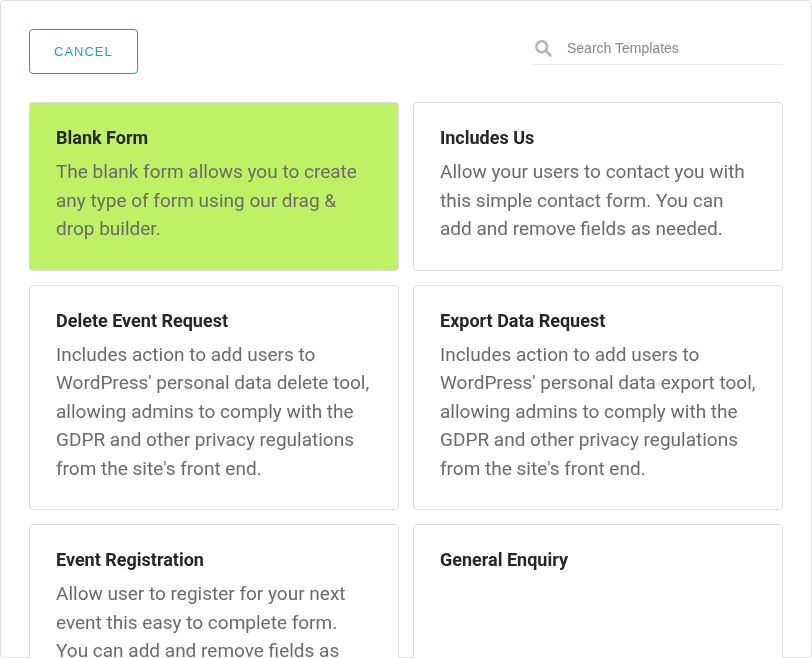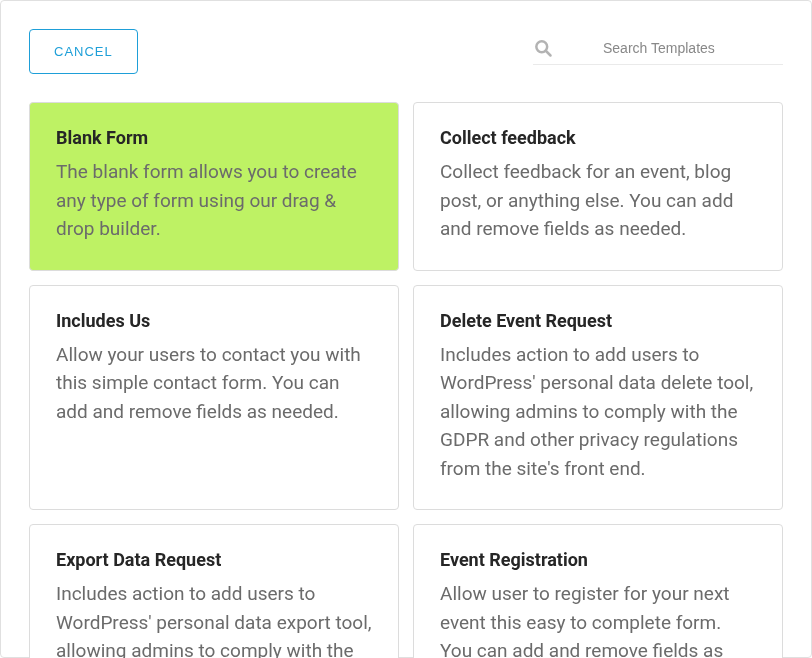--- a/index.html
+++ b/index.html
@@ -36,21 +36,20 @@
       padding: 14px 24px;
       border-radius: 4px;
       cursor: pointer;
     }
     .search-wrap {
       display: flex;
       align-items: center;
       border-bottom: 1px solid #eaeaea;
       padding-bottom: 6px;
       width: 250px;
-      gap: 36px;
     }
     .search-wrap svg { flex: 0 0 auto; }
     .search-input {
       border: none;
       outline: none;
       font-size: 14px;
       color: #666;
       margin-left: 14px;
       flex: 1 1 auto;
       background: transparent;
@@ -102,24 +101,20 @@
     </div>
   </div>
 
   <div class="grid" id="templates-grid">
 
   <div class="card selected">
         <div class="card-title">Blank Form</div>
         <div class="card-desc">The blank form allows you to create any type of form using our drag &amp; drop builder.</div>
       </div>
       <div class="card">
-        <div class="card-title">Collect feedback</div>
-        <div class="card-desc">Collect feedback for an event, blog post, or anything else. You can add and remove fields as needed.</div>
-      </div>
-      <div class="card">
         <div class="card-title">Includes Us</div>
         <div class="card-desc">Allow your users to contact you with this simple contact form. You can add and remove fields as needed.</div>
       </div>
       <div class="card">
         <div class="card-title">Delete Event Request</div>
         <div class="card-desc">Includes action to add users to WordPress' personal data delete tool, allowing admins to comply with the GDPR and other privacy regulations from the site's front end.</div>
       </div>
       <div class="card">
         <div class="card-title">Export Data Request</div>
         <div class="card-desc">Includes action to add users to WordPress' personal data export tool, allowing admins to comply with the GDPR and other privacy regulations from the site's front end.</div>

